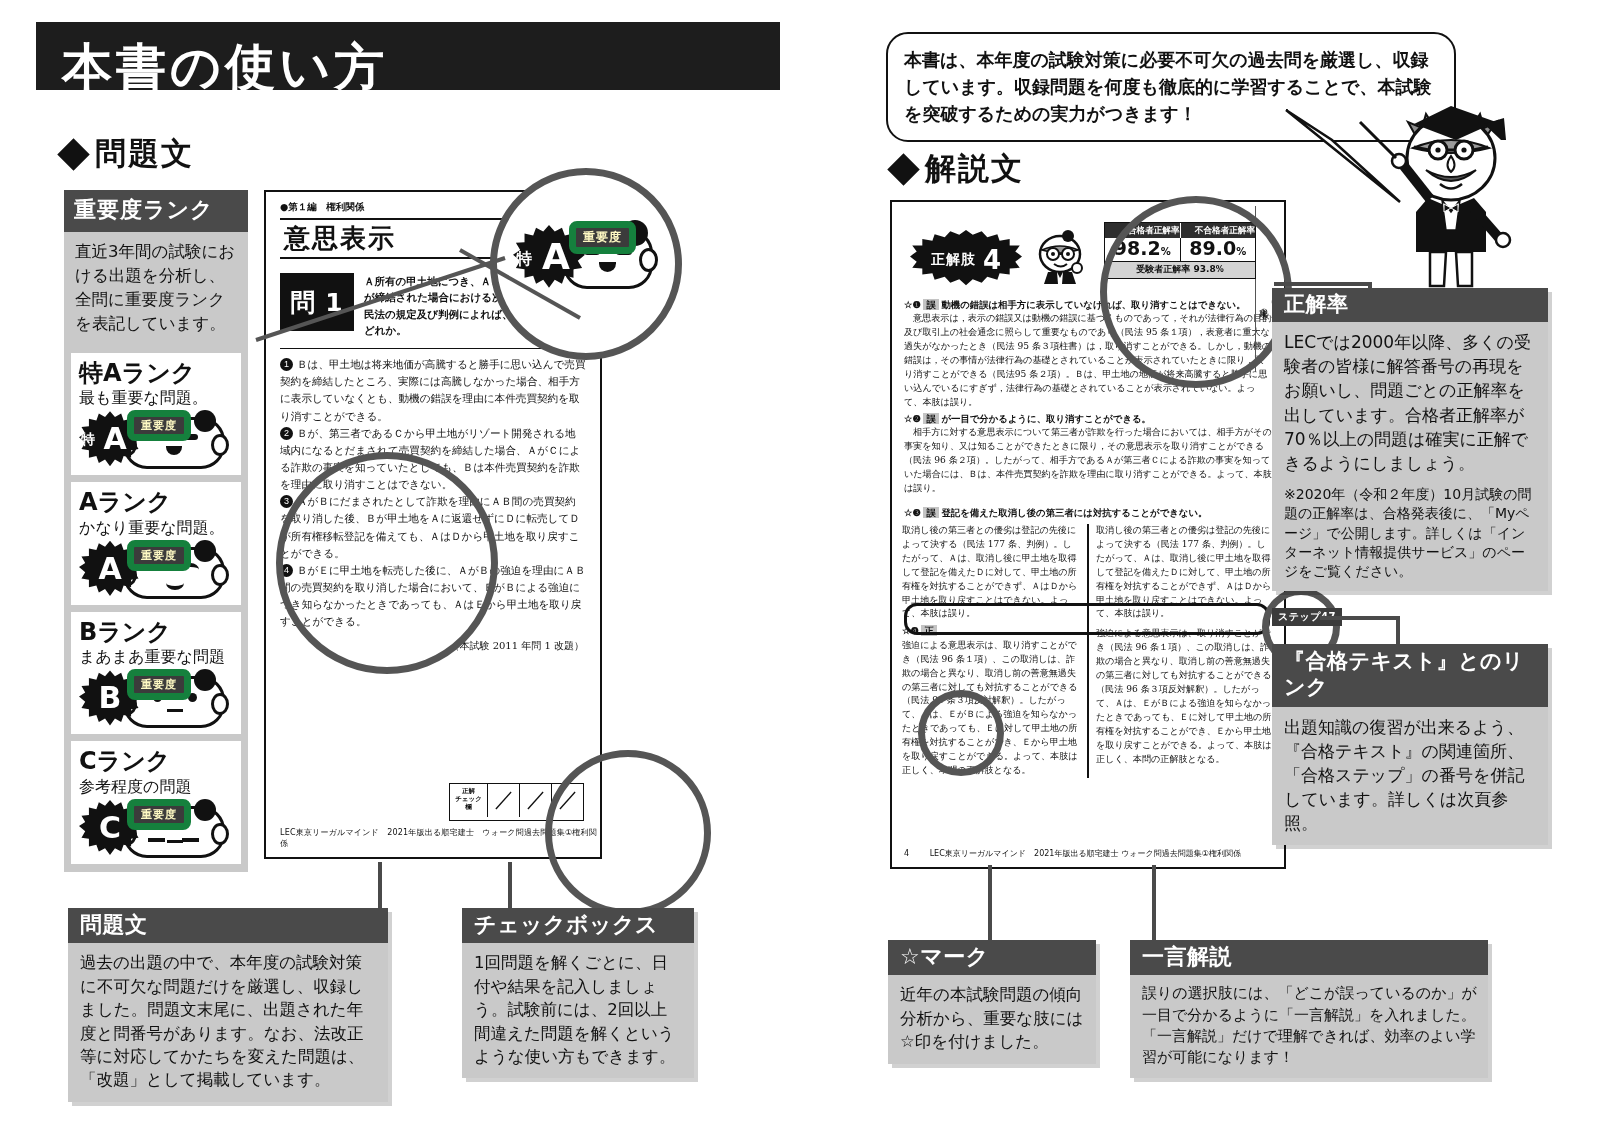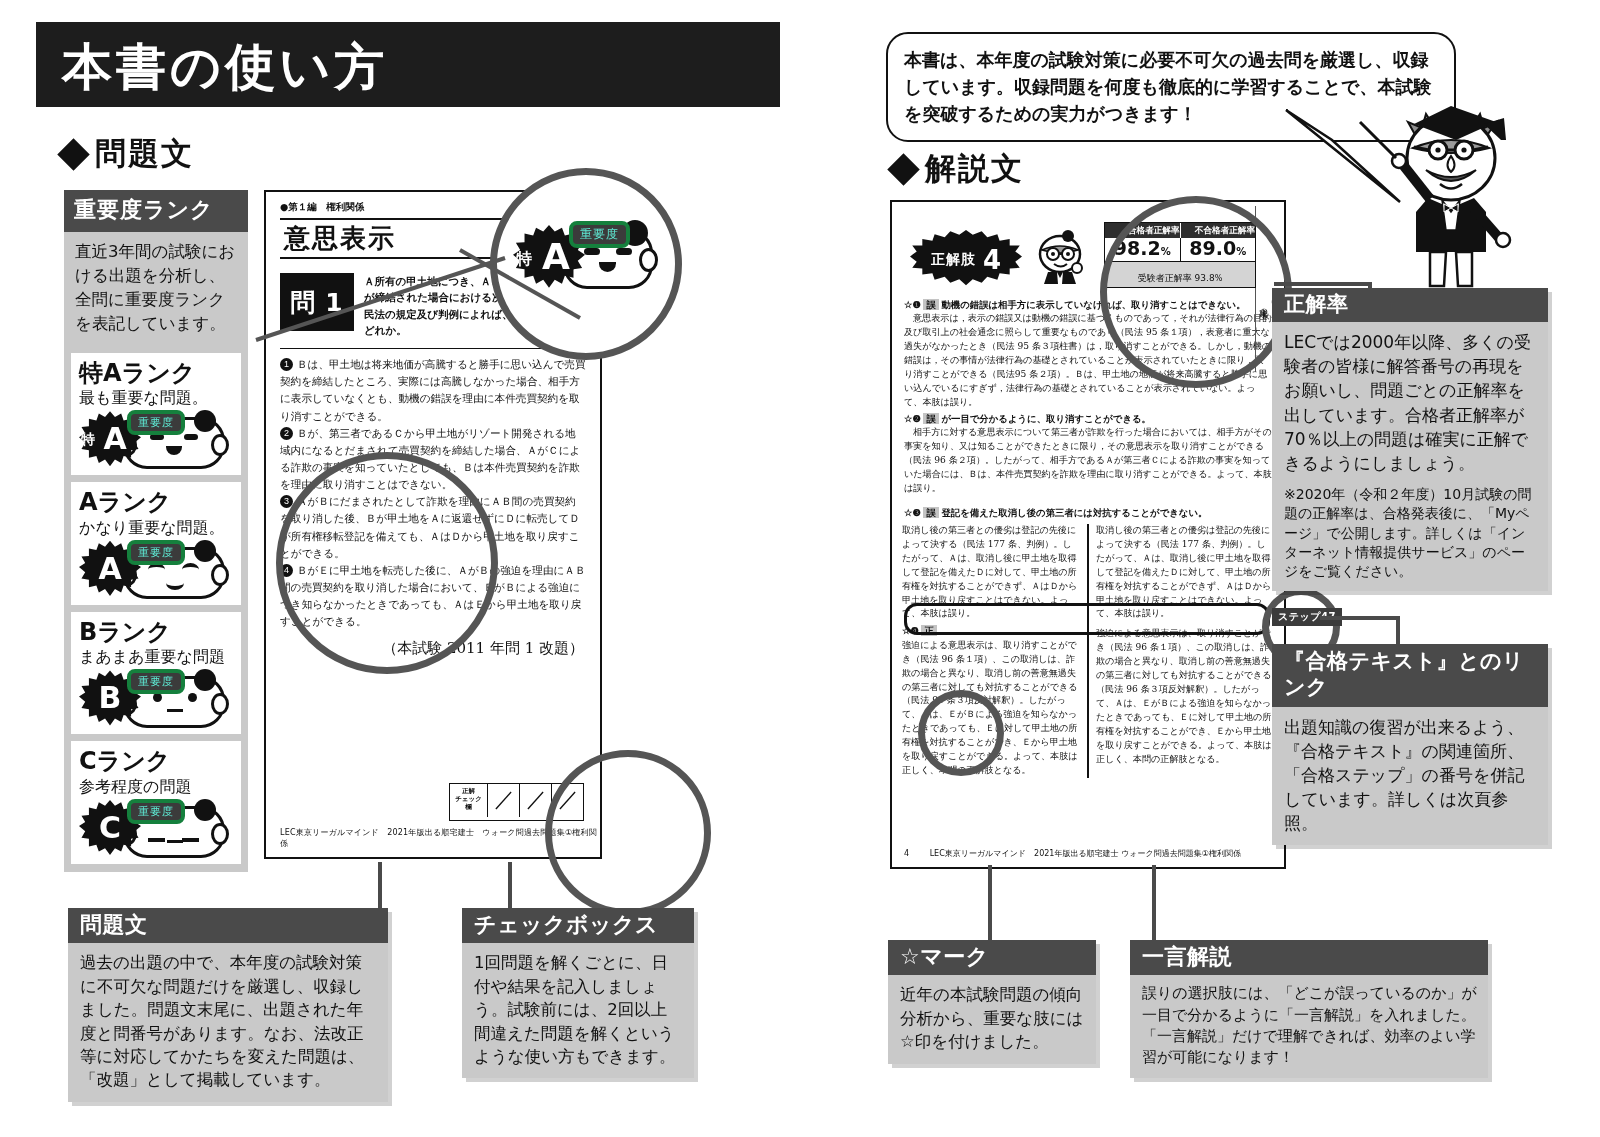--- a/index.html
+++ b/index.html
@@ -14,21 +14,21 @@
   .callout .chead{
     background:#4a4a4a;color:#fff;font-weight:bold;
     padding:4px 10px 6px 12px;line-height:1.15;
     letter-spacing:.5px;
   }
   .callout .cbody{padding:8px 11px 10px 12px;line-height:1.42;color:#101010;}
   .leader{position:absolute;background:#4a4a4a;}
 
   
   #title-bar{
-    left:36px;top:22px;width:744px;height:85px;background:#1d1d1d;
+    left:36px;top:22px;width:744px;height:68px;background:#1d1d1d;
   }
   #title-bar .t{
     color:#fff;font-weight:bold;font-size:50px;letter-spacing:4px;
     padding:12px 0 0 26px;
   }
   .sec-head{font-size:31px;font-weight:bold;letter-spacing:2px;}
   .diamond{display:inline-block;width:23px;height:23px;background:#111;
            transform:rotate(45deg);margin-right:10px;vertical-align:-2px;}
 
   
@@ -59,23 +59,23 @@
     position:absolute;left:0;top:0;width:62px;height:58px;background:#111;
     clip-path:polygon(50% 0%,58% 10%,68% 4%,72% 16%,84% 13%,84% 26%,96% 27%,90% 38%,100% 45%,
                       90% 54%,96% 65%,84% 67%,84% 80%,72% 77%,68% 89%,58% 83%,50% 95%,
                       42% 83%,32% 89%,28% 77%,16% 80%,16% 67%,4% 65%,10% 54%,0% 45%,
                       10% 38%,4% 27%,16% 26%,16% 13%,28% 16%,32% 4%,42% 10%);
     color:#fff;font-weight:bold;text-align:center;
   }
   .star .lab{position:absolute;left:0;right:0;top:13px;font-size:30px;line-height:1;}
   .star .pre{position:absolute;left:2px;top:20px;font-size:14px;}
   .juyodo{
-    position:absolute;left:48px;top:-1px;background:#3b3b3b;color:#5eead4;
-    font-size:11px;font-weight:normal;padding:1px 7px;border-radius:8px;
-    border:4px solid #15803d;letter-spacing:1px;z-index:3;
+    position:absolute;left:48px;top:-1px;background:#3b3b3b;color:#fef9c3;
+    font-size:11px;font-weight:bold;padding:1px 7px;border-radius:8px;
+    border:7px solid #15803d;letter-spacing:1px;z-index:3;
   }
   .eye{position:absolute;width:9px;height:9px;border-radius:50%;background:#111;}
   .hair{position:absolute;width:22px;height:22px;border-radius:50%;background:#111;}
 
   
   #page-left{
     left:264px;top:190px;width:334px;height:665px;background:#fff;border:2px solid #111;
   }
   #page-left .ph{font-size:9.5px;font-weight:bold;margin:9px 0 4px 14px;}
   #page-left .chapter-title{
@@ -89,21 +89,21 @@
     justify-content:center;gap:9px;letter-spacing:1px;
   }
   #page-left .qtext{font-size:10.5px;line-height:1.55;margin-left:10px;font-weight:bold;}
   #page-left .rule{border-top:1px solid #111;margin:10px 14px 0 14px;}
   #page-left .choices{margin:7px 14px 0 14px;font-size:10.6px;line-height:1.62;
                       font-family:"DejaVu Serif","Liberation Serif",serif;}
   #page-left .choices p{margin:0;text-indent:0;}
   .cnum{display:inline-block;width:13px;height:13px;border-radius:50%;background:#111;
         color:#fff;font-size:9px;text-align:center;line-height:13px;
         font-family:"Liberation Sans",sans-serif;vertical-align:1px;margin-right:4px;}
-  #page-left .src{text-align:right;font-size:15px;margin:8px 16px 0 2px;
+  #page-left .src{text-align:right;font-size:10px;margin:8px 16px 0 2px;
                   font-family:"DejaVu Serif","Liberation Serif",serif;}
   #page-left .footer{
     position:absolute;left:14px;bottom:8px;font-size:8px;letter-spacing:.2px;
   }
   
   #checkbox-table{
     position:absolute;right:16px;bottom:36px;border:1px solid #111;display:flex;
     background:#fff;
   }
   #checkbox-table .cell{width:31px;height:33px;border-left:1px solid #111;position:relative;}
@@ -156,22 +156,22 @@
   #rate-table{position:absolute;left:212px;top:20px;width:150px;border:1px solid #111;}
   #rate-table .rt-head{display:flex;background:#2e2e2e;color:#fff;font-size:8.6px;
     font-weight:bold;}
   #rate-table .rt-head div{flex:1;text-align:right;padding:1.5px 0;}
   #rate-table .rt-head div+div{border-left:1px solid #fff;}
   #rate-table .rt-vals{display:flex;background:#fff;}
   #rate-table .rt-vals div{flex:1;text-align:center;padding:1px 0 2px 0;font-weight:bold;
      font-size:19px;line-height:1.05;}
   #rate-table .rt-vals div+div{border-left:1px solid #111;}
   #rate-table .pct{font-size:10px;}
-  #rate-table .rt-foot{background:#d4d4d4;text-align:center;font-size:9px;font-weight:normal;
-     border-top:1px solid #111;padding:10px 0 2px;}
+  #rate-table .rt-foot{background:#d4d4d4;text-align:center;font-size:9px;font-weight:bold;
+     border-top:1px solid #111;padding:1px 0 2px;}
 
   .step-badge{
     position:absolute;background:#3b3b3b;color:#fff;font-size:10px;font-weight:bold;
     padding:2px 6px;letter-spacing:.5px;
   }
 
   
   #speech{
     position:absolute;left:886px;top:32px;width:534px;border:2.5px solid #111;
     border-radius:22px;background:#fff;padding:12px 16px 13px 16px;

